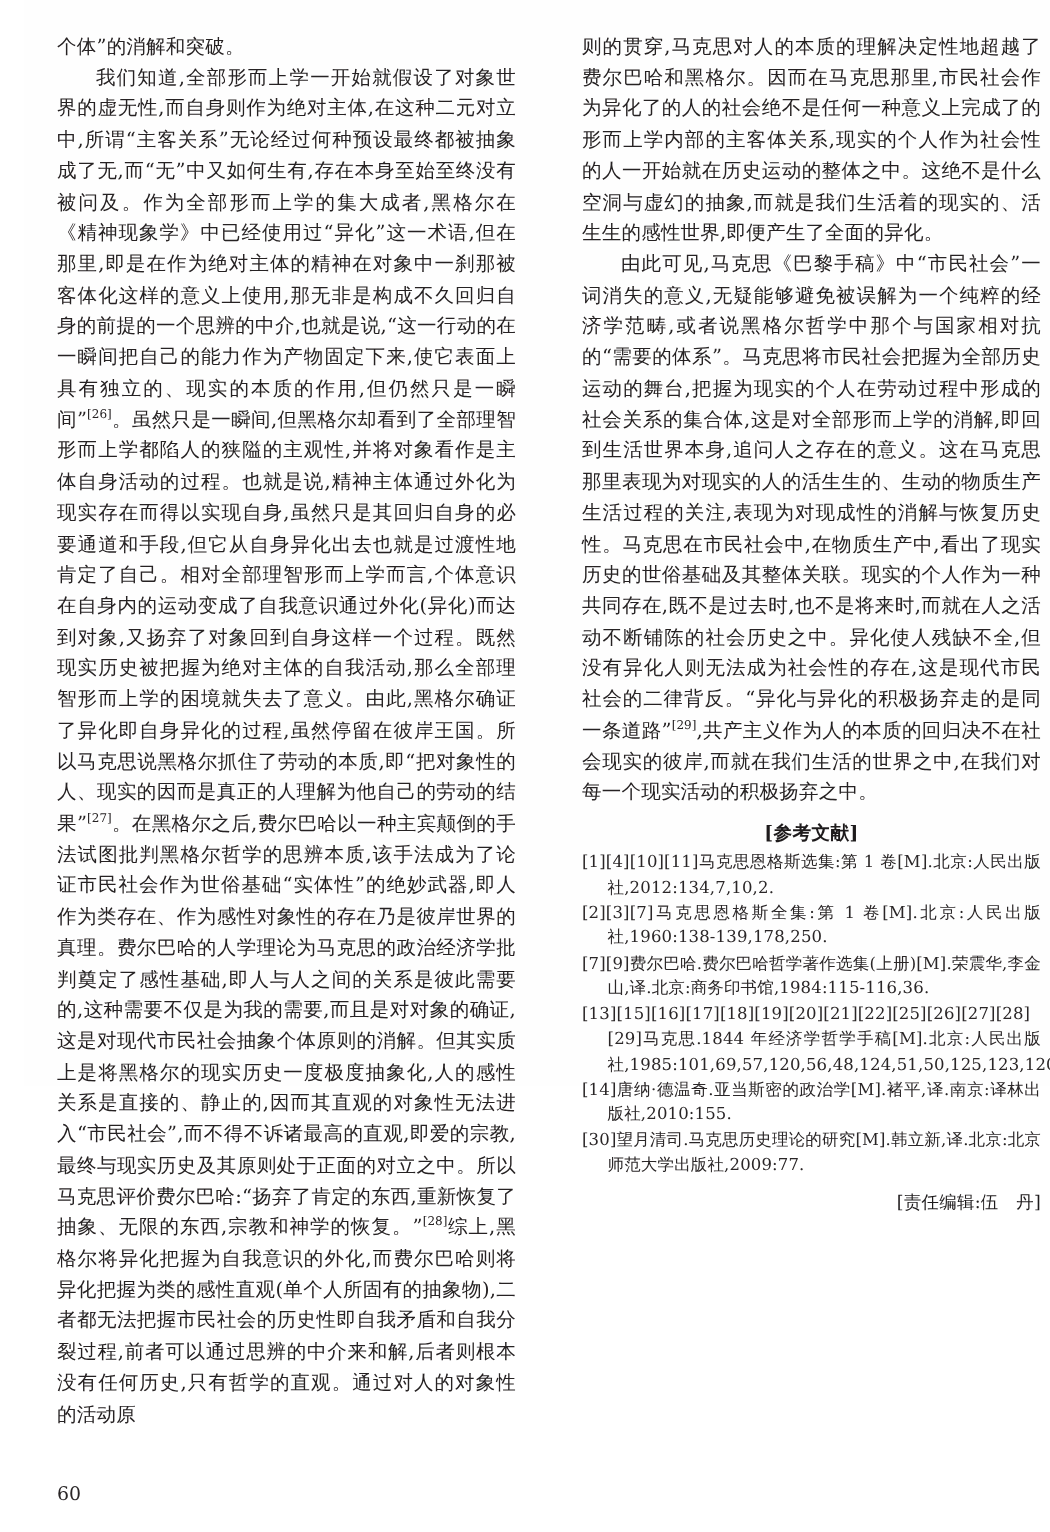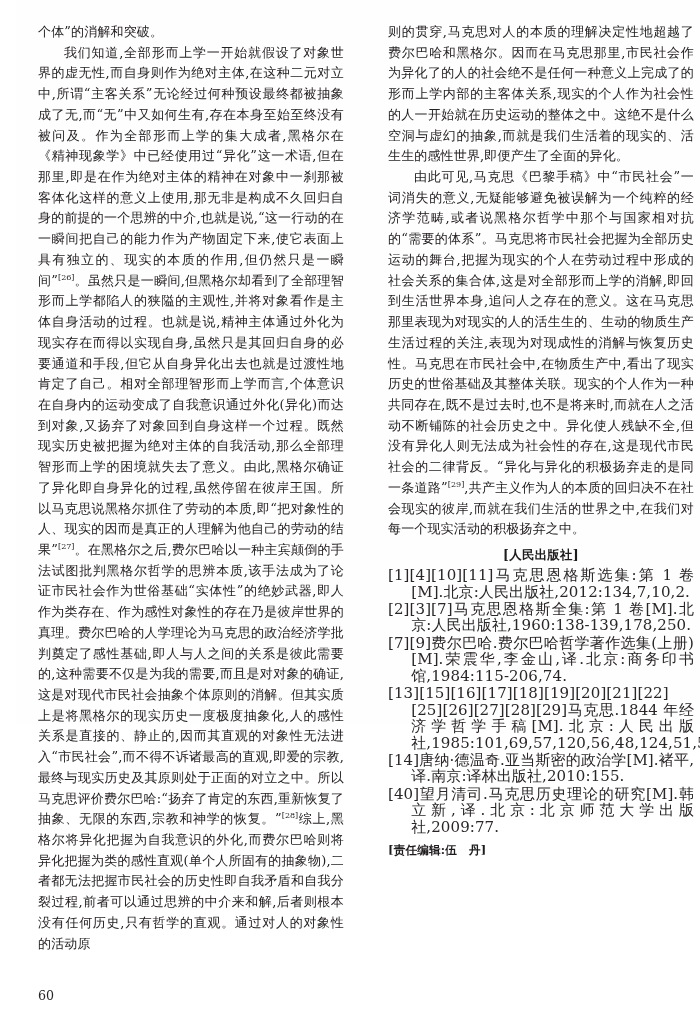--- a/index.html
+++ b/index.html
@@ -58,35 +58,35 @@
 
   .refs-heading {
     text-align: center;
     font-weight: bold;
     font-size: 12.4px;
     margin: 7px 0 3px 0;
     letter-spacing: 0.3px;
     color: #1e1b1c;
   }
   .refs-list {
-    font-size: 15px;
+    font-size: 11px;
     line-height: 16.6px;
     color: #2a2627;
     letter-spacing: 0.1px;
   }
   .refs-list .ref-item {
     margin: 0 0 0.6px 0;
     padding-left: 1.55em;
     text-indent: -1.55em;
     text-align: justify;
     text-justify: inter-ideograph;
   }
   .editor-line {
-    text-align: left;
-    font-weight: bold;
+    text-align: right;
+    font-weight: normal;
     font-size: 11.6px;
     margin-top: 8px;
     letter-spacing: 0.2px;
     color: #1e1b1c;
   }
   .folio {
     position: absolute;
     left: 22px;
     top: 988px;
     font-size: 12.6px;
@@ -105,29 +105,29 @@
       <p><span>我们知道,全部形而上学一开始就假设了对象世界的虚无性,而自身则作为绝对主体,在这种二元对立中,所谓“主客关系”无论经过何种预设最终都被抽象成了无,而“无”中又如何生有,存在本身至始至终没有被问及。作为全部形而上学的集大成者,黑格尔在《精神现象学》中已经使用过“异化”这一术语,但在那里,即是在作为绝对主体的精神在对象中一刹那被客体化这样的意义上使用,那无非是构成不久回归自身的前提的一个思辨的中介,也就是说,“这一行动的在一瞬间把自己的能力作为产物固定下来,使它表面上具有独立的、现实的本质的作用,但仍然只是一瞬间”</span><sup class="ref">[26]</sup><span>。虽然只是一瞬间,但黑格尔却看到了全部理智形而上学都陷人的狭隘的主观性,并将对象看作是主体自身活动的过程。也就是说,精神主体通过外化为现实存在而得以实现自身,虽然只是其回归自身的必要通道和手段,但它从自身异化出去也就是过渡性地肯定了自己。相对全部理智形而上学而言,个体意识在自身内的运动变成了自我意识通过外化(异化)而达到对象,又扬弃了对象回到自身这样一个过程。既然现实历史被把握为绝对主体的自我活动,那么全部理智形而上学的困境就失去了意义。由此,黑格尔确证了异化即自身异化的过程,虽然停留在彼岸王国。所以马克思说黑格尔抓住了劳动的本质,即“把对象性的人、现实的因而是真正的人理解为他自己的劳动的结果”</span><sup class="ref">[27]</sup><span>。在黑格尔之后,费尔巴哈以一种主宾颠倒的手法试图批判黑格尔哲学的思辨本质,该手法成为了论证市民社会作为世俗基础“实体性”的绝妙武器,即人作为类存在、作为感性对象性的存在乃是彼岸世界的真理。费尔巴哈的人学理论为马克思的政治经济学批判奠定了感性基础,即人与人之间的关系是彼此需要的,这种需要不仅是为我的需要,而且是对对象的确证,这是对现代市民社会抽象个体原则的消解。但其实质上是将黑格尔的现实历史一度极度抽象化,人的感性关系是直接的、静止的,因而其直观的对象性无法进入“市民社会”,而不得不诉诸最高的直观,即爱的宗教,最终与现实历史及其原则处于正面的对立之中。所以马克思评价费尔巴哈:“扬弃了肯定的东西,重新恢复了抽象、无限的东西,宗教和神学的恢复。”</span><sup class="ref">[28]</sup><span>综上,黑格尔将异化把握为自我意识的外化,而费尔巴哈则将异化把握为类的感性直观(单个人所固有的抽象物),二者都无法把握市民社会的历史性即自我矛盾和自我分裂过程,前者可以通过思辨的中介来和解,后者则根本没有任何历史,只有哲学的直观。通过对人的对象性的活动原</span></p>
     </div>
   </div>
 
   <div class="col col-right">
     <div class="body-text">
       <p class="noindent">则的贯穿,马克思对人的本质的理解决定性地超越了费尔巴哈和黑格尔。因而在马克思那里,市民社会作为异化了的人的社会绝不是任何一种意义上完成了的形而上学内部的主客体关系,现实的个人作为社会性的人一开始就在历史运动的整体之中。这绝不是什么空洞与虚幻的抽象,而就是我们生活着的现实的、活生生的感性世界,即便产生了全面的异化。</p>
       <p><span>由此可见,马克思《巴黎手稿》中“市民社会”一词消失的意义,无疑能够避免被误解为一个纯粹的经济学范畴,或者说黑格尔哲学中那个与国家相对抗的“需要的体系”。马克思将市民社会把握为全部历史运动的舞台,把握为现实的个人在劳动过程中形成的社会关系的集合体,这是对全部形而上学的消解,即回到生活世界本身,追问人之存在的意义。这在马克思那里表现为对现实的人的活生生的、生动的物质生产生活过程的关注,表现为对现成性的消解与恢复历史性。马克思在市民社会中,在物质生产中,看出了现实历史的世俗基础及其整体关联。现实的个人作为一种共同存在,既不是过去时,也不是将来时,而就在人之活动不断铺陈的社会历史之中。异化使人残缺不全,但没有异化人则无法成为社会性的存在,这是现代市民社会的二律背反。“异化与异化的积极扬弃走的是同一条道路”</span><sup class="ref">[29]</sup><span>,共产主义作为人的本质的回归决不在社会现实的彼岸,而就在我们生活的世界之中,在我们对每一个现实活动的积极扬弃之中。</span></p>
     </div>
 
-    <div class="refs-heading">[人民出版社]</div>
+    <div class="refs-heading">[参考文献]</div>
 
     <div class="refs-list">
       <div class="ref-item">[1][4][10][11]马克思恩格斯选集:第 1 卷[M].北京:人民出版社,2012:134,7,10,2.</div>
       <div class="ref-item">[2][3][7]马克思恩格斯全集:第 1 卷[M].北京:人民出版社,1960:138-139,178,250.</div>
-      <div class="ref-item">[7][9]费尔巴哈.费尔巴哈哲学著作选集(上册)[M].荣震华,李金山,译.北京:商务印书馆,1984:115-206,74.</div>
+      <div class="ref-item">[7][9]费尔巴哈.费尔巴哈哲学著作选集(上册)[M].荣震华,李金山,译.北京:商务印书馆,1984:115-116,36.</div>
       <div class="ref-item">[13][15][16][17][18][19][20][21][22][25][26][27][28][29]马克思.1844 年经济学哲学手稿[M].北京:人民出版社,1985:101,69,57,120,56,48,124,51,50,125,123,120,115,74.</div>
       <div class="ref-item">[14]唐纳·德温奇.亚当斯密的政治学[M].褚平,译.南京:译林出版社,2010:155.</div>
-      <div class="ref-item">[40]望月清司.马克思历史理论的研究[M].韩立新,译.北京:北京师范大学出版社,2009:77.</div>
+      <div class="ref-item">[30]望月清司.马克思历史理论的研究[M].韩立新,译.北京:北京师范大学出版社,2009:77.</div>
     </div>
 
     <div class="editor-line">[责任编辑:伍　丹]</div>
   </div>
 
   <div class="folio">60</div>
 
 </div>
 
 </body></html>

